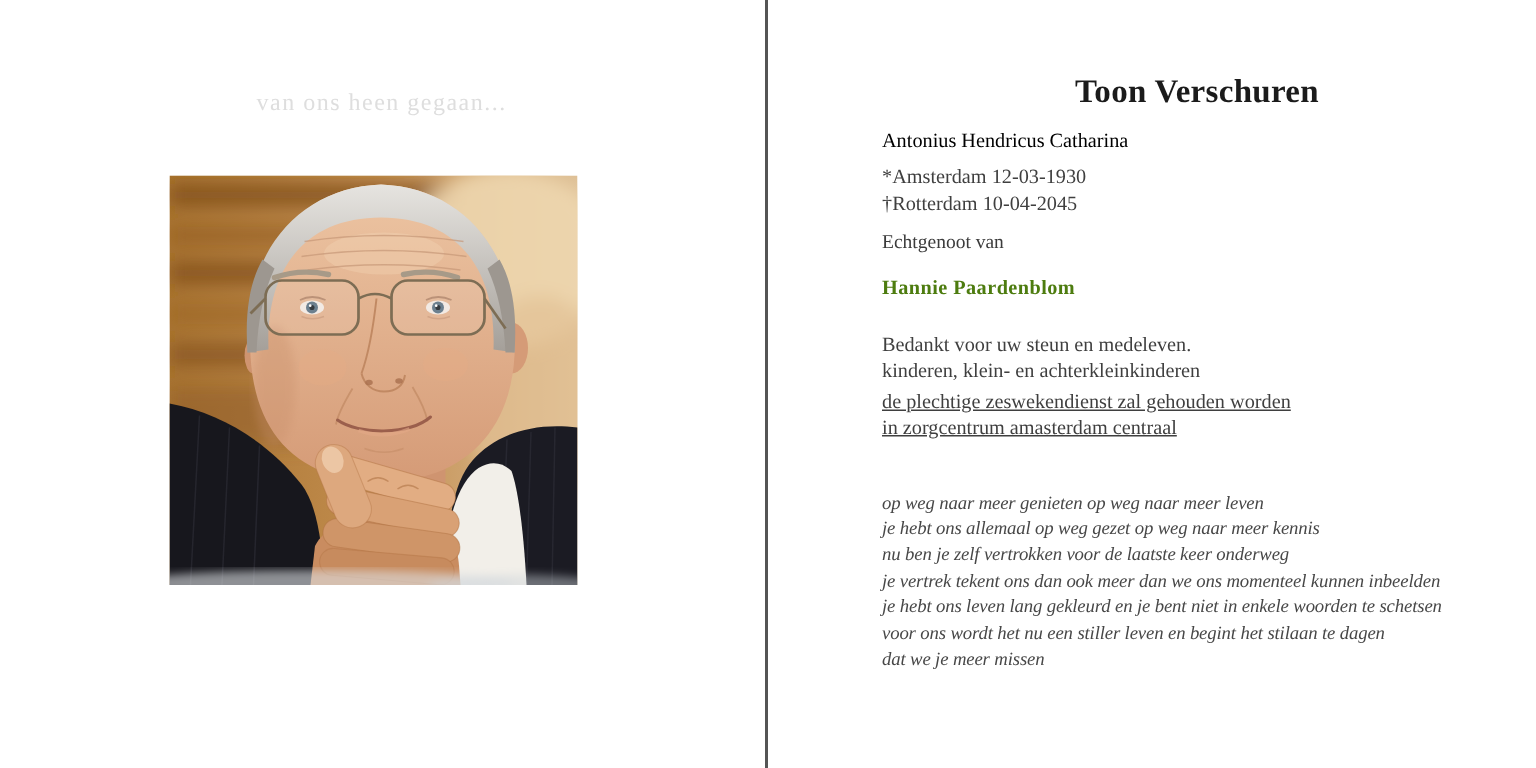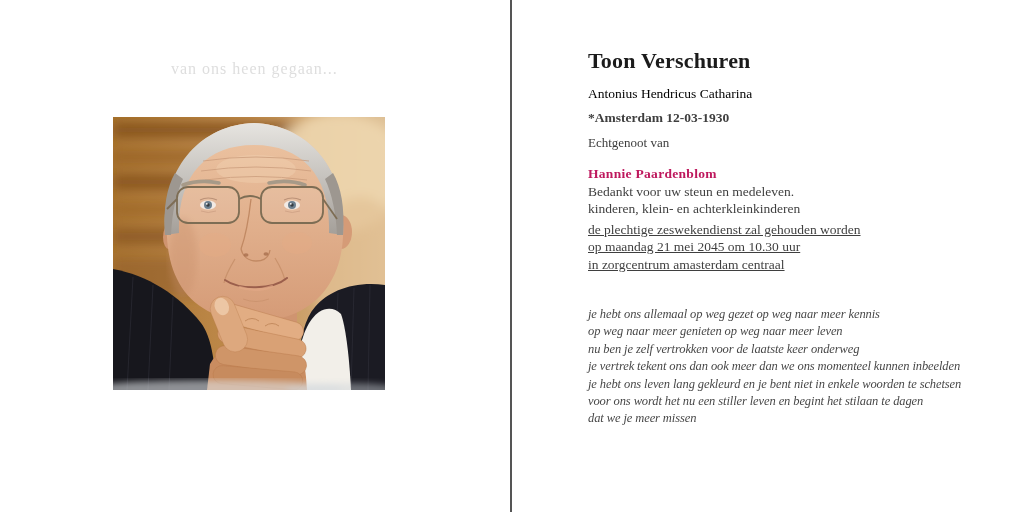--- a/index.html
+++ b/index.html
@@ -31,26 +31,27 @@
   
   .right-page {
     position:absolute; left:588px; top:38px; width:420px;
     color:#3f3f3f; font-size:13.5px; line-height:17.5px;
   }
   .intro-line { font-style:italic; font-size:13px; color:#3c3c3c; }
   .deceased-name {
     margin-top:9px;
     font-size:22px; font-weight:bold; color:#1b1b1b; line-height:27px;
     letter-spacing:0.2px;
+    text-align:center;
   }
   .full-name { margin-top:11px; color:#000000; }
-  .dates-block { margin-top:6px; line-height:18px;font-weight:bold; }
+  .dates-block { margin-top:6px; line-height:18px; }
   .spouse-label { margin-top:7px; font-size:13px; color:#3c3c3c; }
-  .spouse-name { margin-top:14px; font-weight:bold; color:#be185d; letter-spacing:0.3px; }
-  .thanks-block { }
+  .spouse-name { margin-top:14px; font-weight:bold; color:#4d7c0f; letter-spacing:0.3px; }
+  .thanks-block { margin-top:20px; }
   .service-block { margin-top:3px;text-decoration:underline; }
   .poem-block {
     margin-top:33px;
     font-style:italic; font-size:12.5px; line-height:17.4px;
     color:#474747; letter-spacing:-0.1px;
   }
 </style>
 </head>
 <body>
 
@@ -209,39 +210,39 @@
   </div>
 
   <div class="fold-divider"></div>
 
   <div class="right-page">
     <div class="deceased-name">Toon Verschuren</div>
     <div class="full-name">Antonius Hendricus Catharina</div>
 
     <div class="dates-block">
       <div>*Amsterdam 12-03-1930</div>
+      <div>†Rotterdam 10-04-2045</div>
     </div>
 
     <div class="spouse-label">Echtgenoot van</div>
     <div class="spouse-name">Hannie Paardenblom</div>
 
     <div class="thanks-block">
       <div>Bedankt voor uw steun en medeleven.</div>
       <div>kinderen, klein- en achterkleinkinderen</div>
     </div>
 
     <div class="service-block">
       <div>de plechtige zeswekendienst zal gehouden worden</div>
-      <div>op maandag 21 mei 2045 om 10.30 uur</div>
       <div>in zorgcentrum amasterdam centraal</div>
     </div>
 
     <div class="poem-block">
+      <div>op weg naar meer genieten op weg naar meer leven</div>
       <div>je hebt ons allemaal op weg gezet op weg naar meer kennis</div>
-      <div>op weg naar meer genieten op weg naar meer leven</div>
       <div>nu ben je zelf vertrokken voor de laatste keer onderweg</div>
       <div>je vertrek tekent ons dan ook meer dan we ons momenteel kunnen inbeelden</div>
       <div>je hebt ons leven lang gekleurd en je bent niet in enkele woorden te schetsen</div>
       <div>voor ons wordt het nu een stiller leven en begint het stilaan te dagen</div>
       <div>dat we je meer missen</div>
     </div>
   </div>
 
 </div>
 

